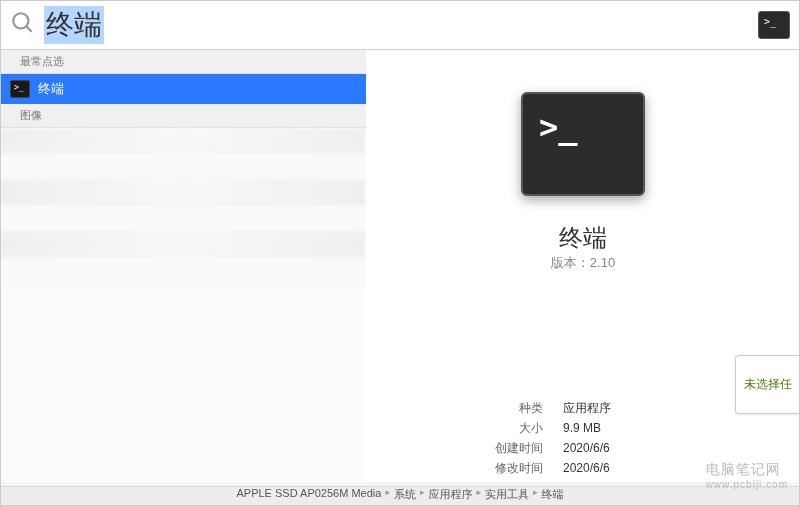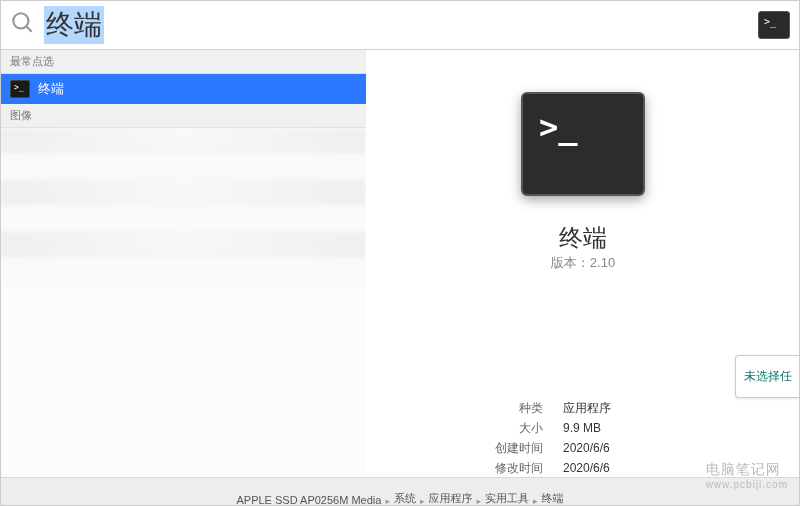--- a/index.html
+++ b/index.html
@@ -48,21 +48,21 @@
       height: calc(100% - 50px - 24px);
     }
     .left-panel {
       width: 366px;
       background: #fcfcfc;
       overflow: hidden;
     }
     .section-header {
       font-size: 11px;
       color: #777;
-      padding: 4px 10px;
+      padding: 4px 20px;
       background: #f0f0f0;
       border-bottom: 1px solid #e0e0e0;
       font-family: Liberation Mono, monospace;
     }
     .result-row {
       display: flex;
       align-items: center;
       padding: 5px 10px;
       font-size: 13px;
       color: #fff;
@@ -132,23 +132,23 @@
       color: #888;
     }
     .tag-bubble {
       position: absolute;
       right: 0;
       top: 305px;
       background: #fff;
       border: 1px solid #ccc;
       border-right: none;
       border-radius: 4px 0 0 4px;
-      padding: 12px 8px;
+      padding: 20px 8px;
       font-size: 12px;
-      color: #0f766e;
+      color: #4d7c0f;
       box-shadow: 0 1px 3px rgba(0,0,0,0.1);
     }
     .details {
       position: absolute;
       bottom: 4px;
       left: 50%;
       transform: translateX(-50%);
       width: 380px;
     }
     .details-row {
@@ -165,25 +165,25 @@
     .details-value {
       flex: 1;
       text-align: left;
       color: #333;
     }
     .breadcrumb {
       position: absolute;
       bottom: 0;
       left: 0;
       right: 0;
-      height: 29px;
+      height: 20px;
       background: #ededed;
       border-top: 1px solid #d8d8d8;
       display: flex;
-      align-items: flex-end;
+      align-items: flex-start;
       justify-content: center;
       font-size: 11px;
       color: #555;
       gap: 4px;
     }
     .breadcrumb .sep {
       color: #999;
       font-size: 9px;
     }
     .watermark {

